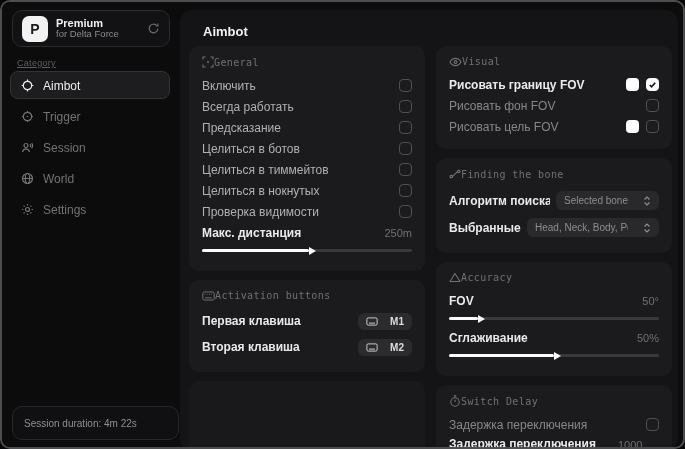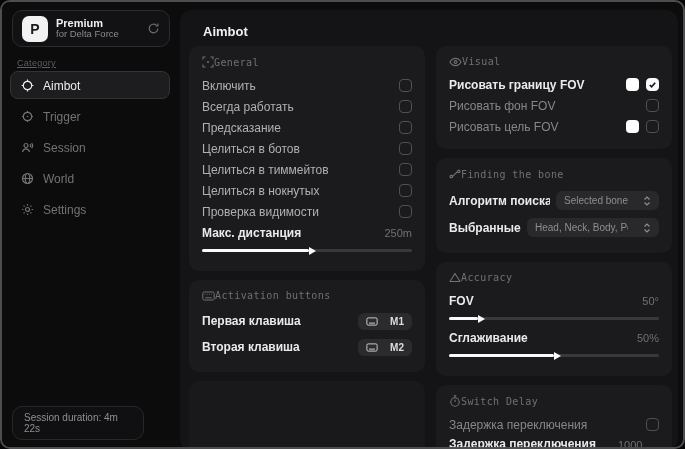--- a/index.html
+++ b/index.html
@@ -18,21 +18,21 @@
   .brand-title { font-size:11px; font-weight:700; color:#f0f0f1; }
   .brand-sub { font-size:9.5px; color:#8a8b8e; }
   .icon { display:inline-flex; align-items:center; justify-content:center; }
   .refresh { color:#6a6b6e; }
   .cat-label { position:absolute; left:15px; top:56px; font-size:9px; color:#5d5e61; letter-spacing:.3px;text-decoration:underline; }
   .menu { position:absolute; left:8px; top:69px; width:160px; display:flex; flex-direction:column; gap:3px; }
   .menu-item { height:28px; display:flex; align-items:center; gap:9px; padding:0 10px; border-radius:8px;
                color:#737373; font-size:12px; border:1px solid transparent; cursor:pointer; }
   .menu-item.selected { background:#1d1d20; border-color:#333336; color:#eceded; }
   .menu-item .mi-label { margin-top:1px; }
-  .session { position:absolute; left:10px; bottom:7px; width:132px; height:34px; background:#101012;
+  .session { position:absolute; left:10px; bottom:7px; width:167px; height:34px; background:#101012;
              border:1px solid #28282b; border-radius:10px; display:flex; align-items:center; padding:0 11px;
              font-size:10px; color:#8e8f92; }
 
   
   .main { position:absolute; left:178px; top:8px; width:498px; height:441px; background:#141416;
           border-radius:12px; }
   .page-title { position:absolute; left:23px; top:14px; font-size:13px; font-weight:700; color:#f0f0f1; }
   .col { position:absolute; top:36px; width:236px; display:flex; flex-direction:column; gap:9px; }
   .col-left { left:9px; }
   .col-right { left:256px; }

